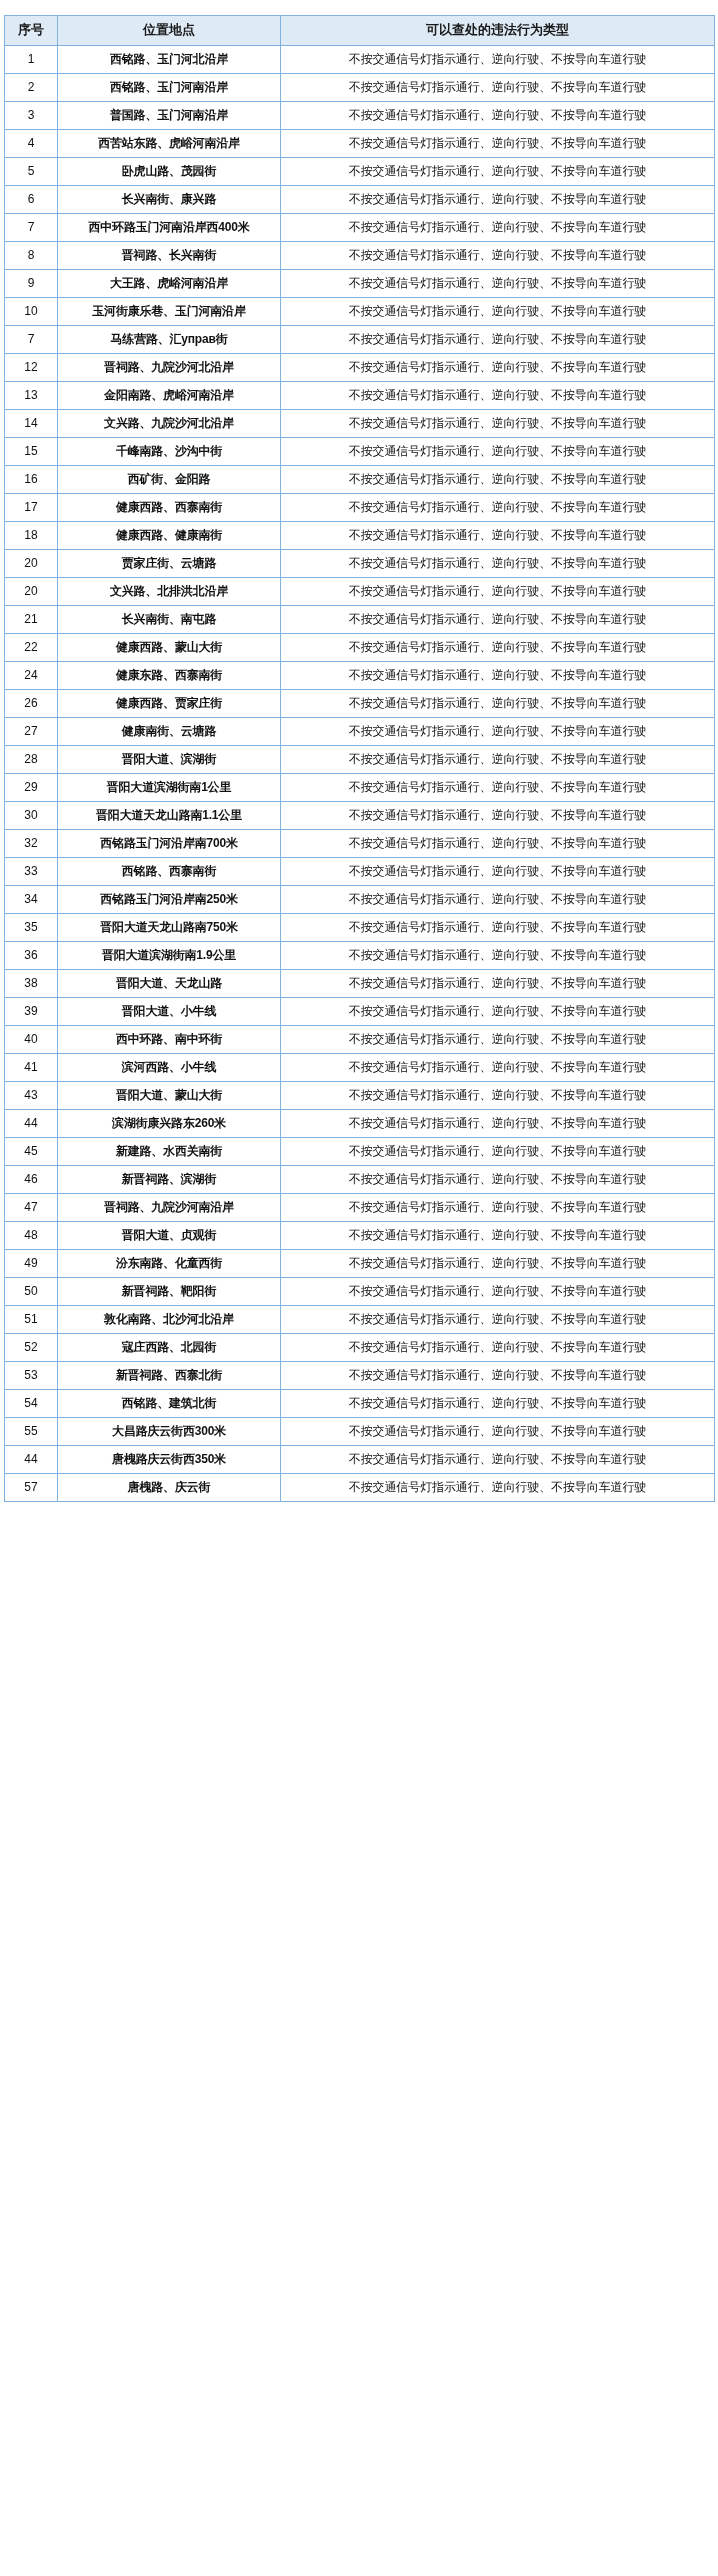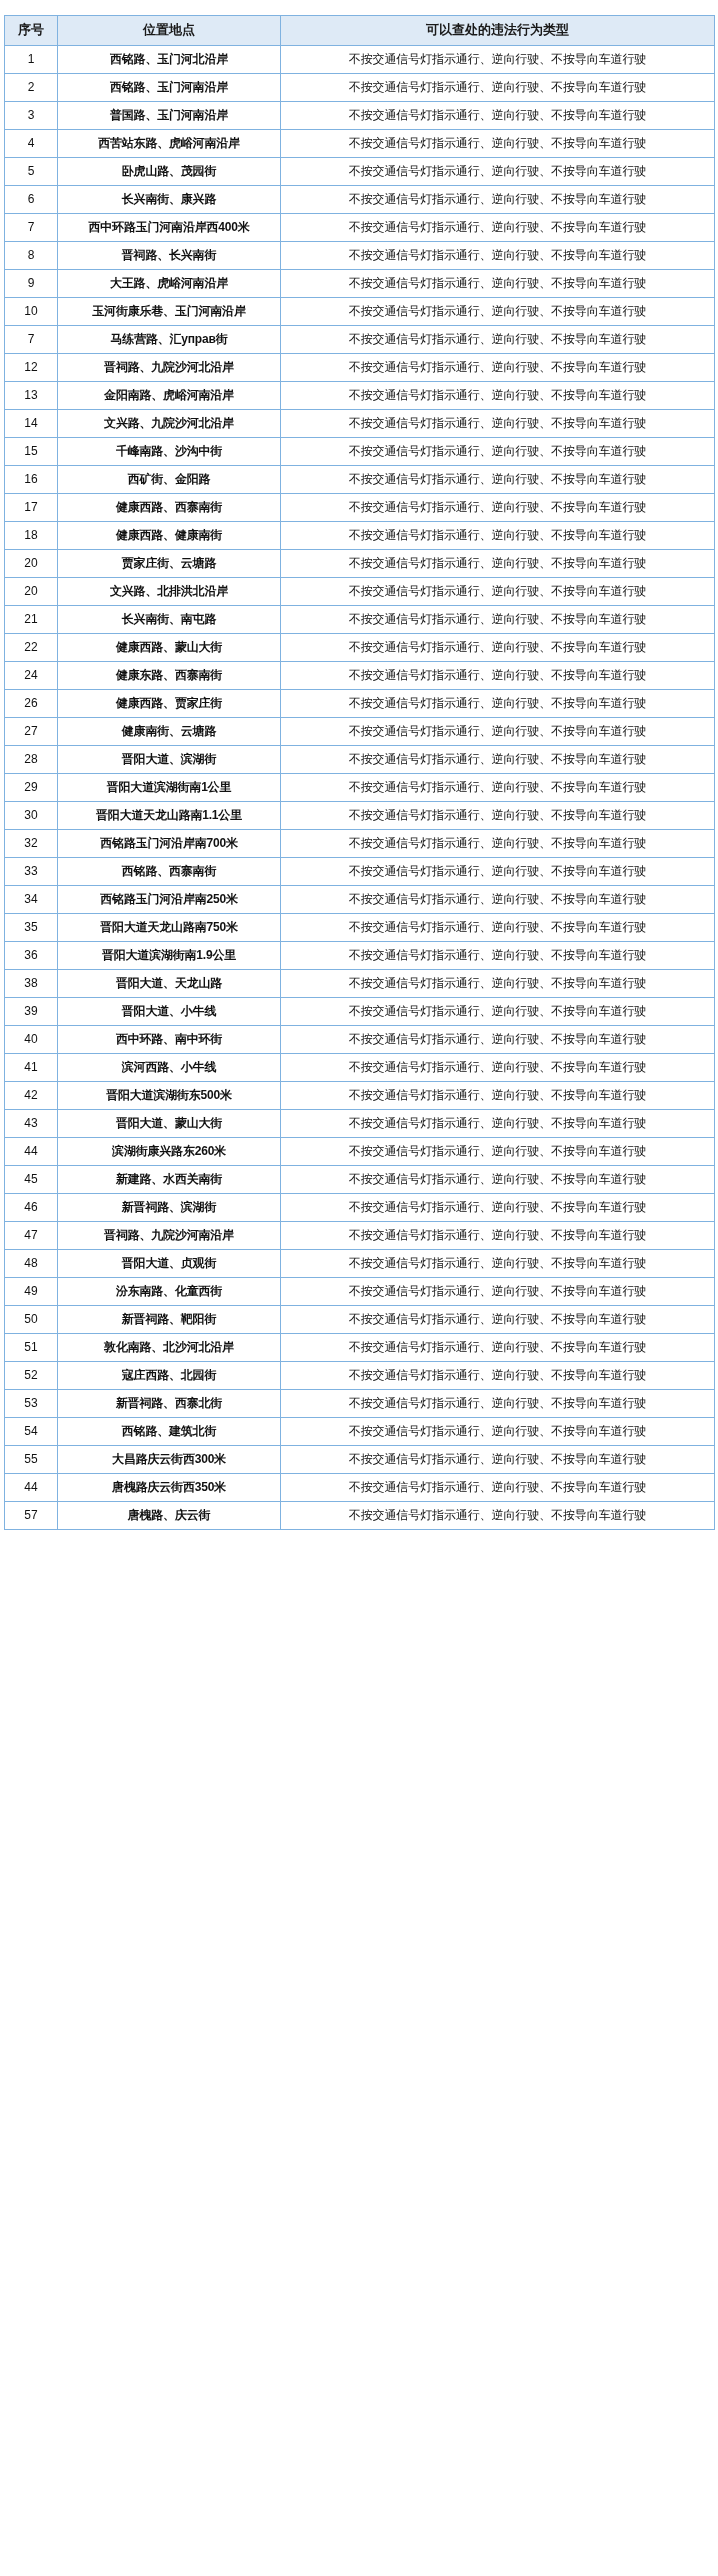--- a/index.html
+++ b/index.html
@@ -259,25 +259,20 @@
           <td class="col-no">40</td>
           <td class="col-loc">西中环路、南中环街</td>
           <td class="col-type">不按交通信号灯指示通行、逆向行驶、不按导向车道行驶</td>
         </tr>
         <tr>
           <td class="col-no">41</td>
           <td class="col-loc">滨河西路、小牛线</td>
           <td class="col-type">不按交通信号灯指示通行、逆向行驶、不按导向车道行驶</td>
         </tr>
         <tr>
-          <td class="col-no">42</td>
-          <td class="col-loc">晋阳大道滨湖街东500米</td>
-          <td class="col-type">不按交通信号灯指示通行、逆向行驶、不按导向车道行驶</td>
-        </tr>
-        <tr>
           <td class="col-no">43</td>
           <td class="col-loc">晋阳大道、蒙山大街</td>
           <td class="col-type">不按交通信号灯指示通行、逆向行驶、不按导向车道行驶</td>
         </tr>
         <tr>
           <td class="col-no">44</td>
           <td class="col-loc">滨湖街康兴路东260米</td>
           <td class="col-type">不按交通信号灯指示通行、逆向行驶、不按导向车道行驶</td>
         </tr>
         <tr>

